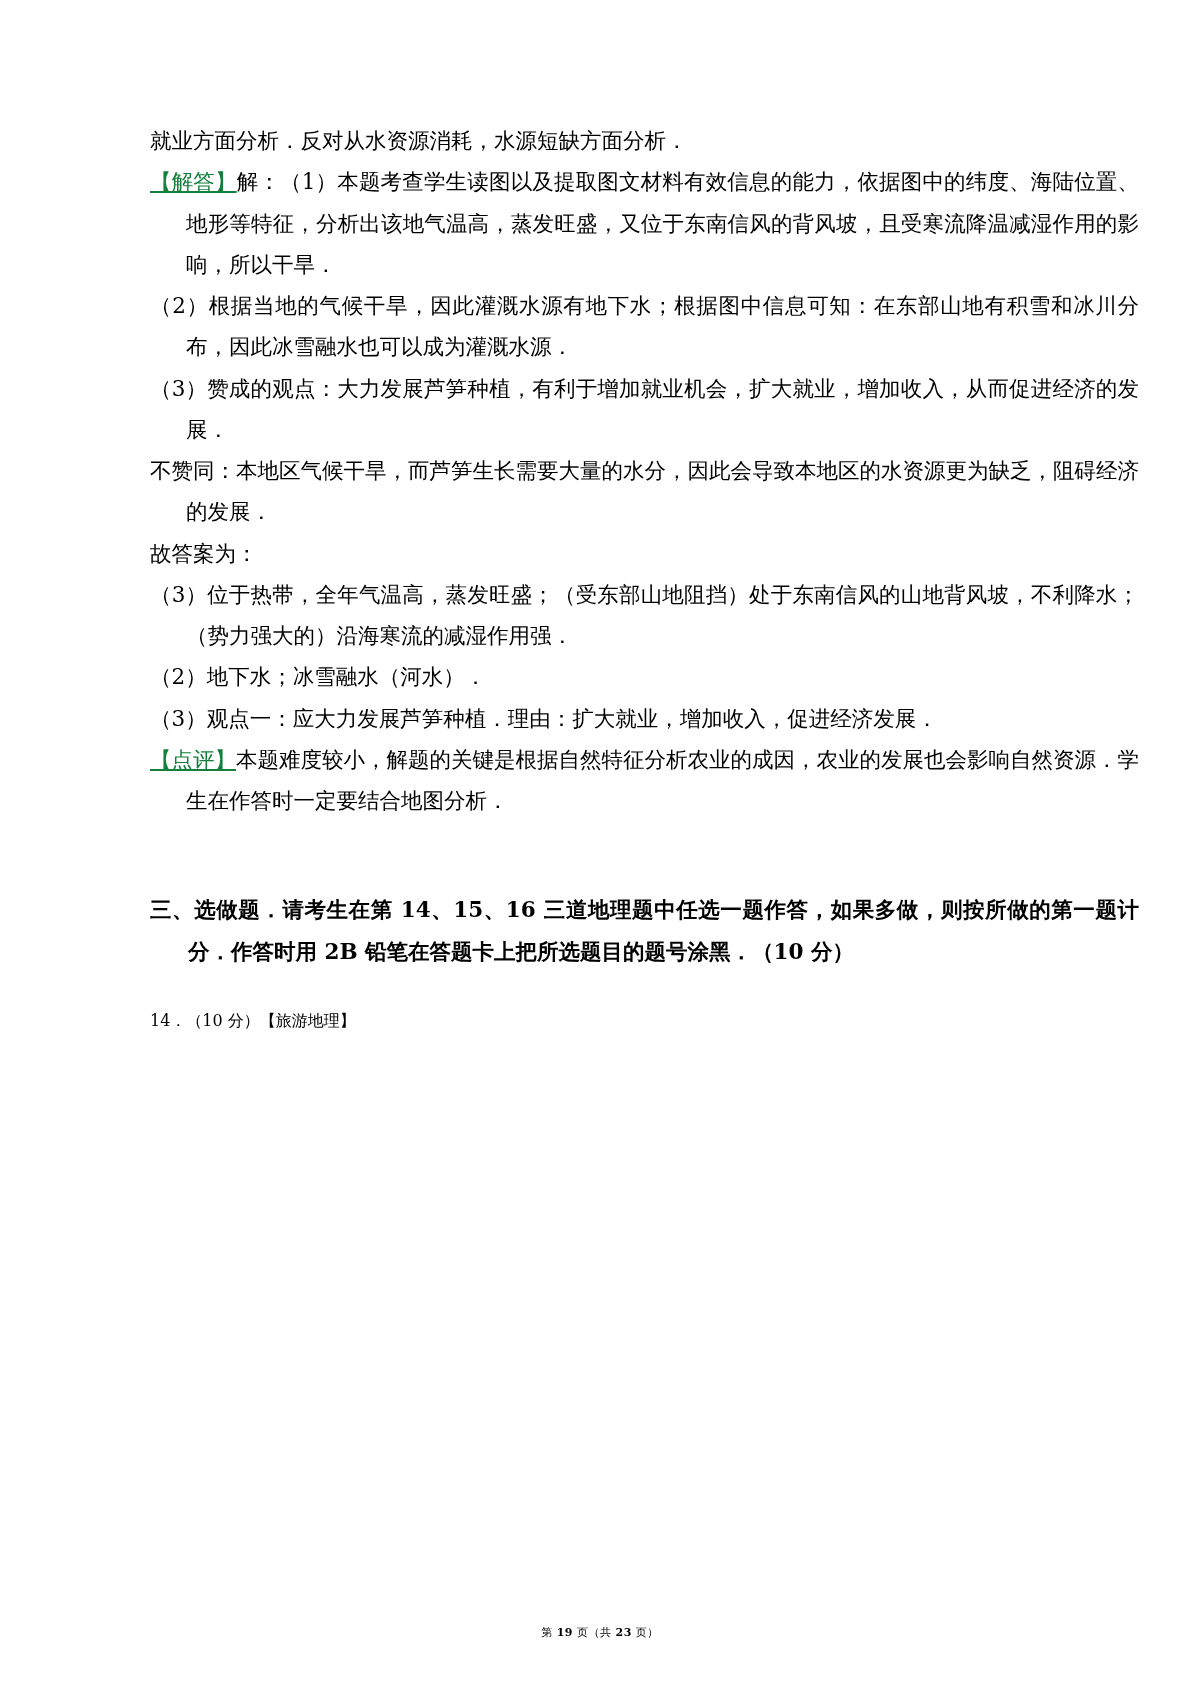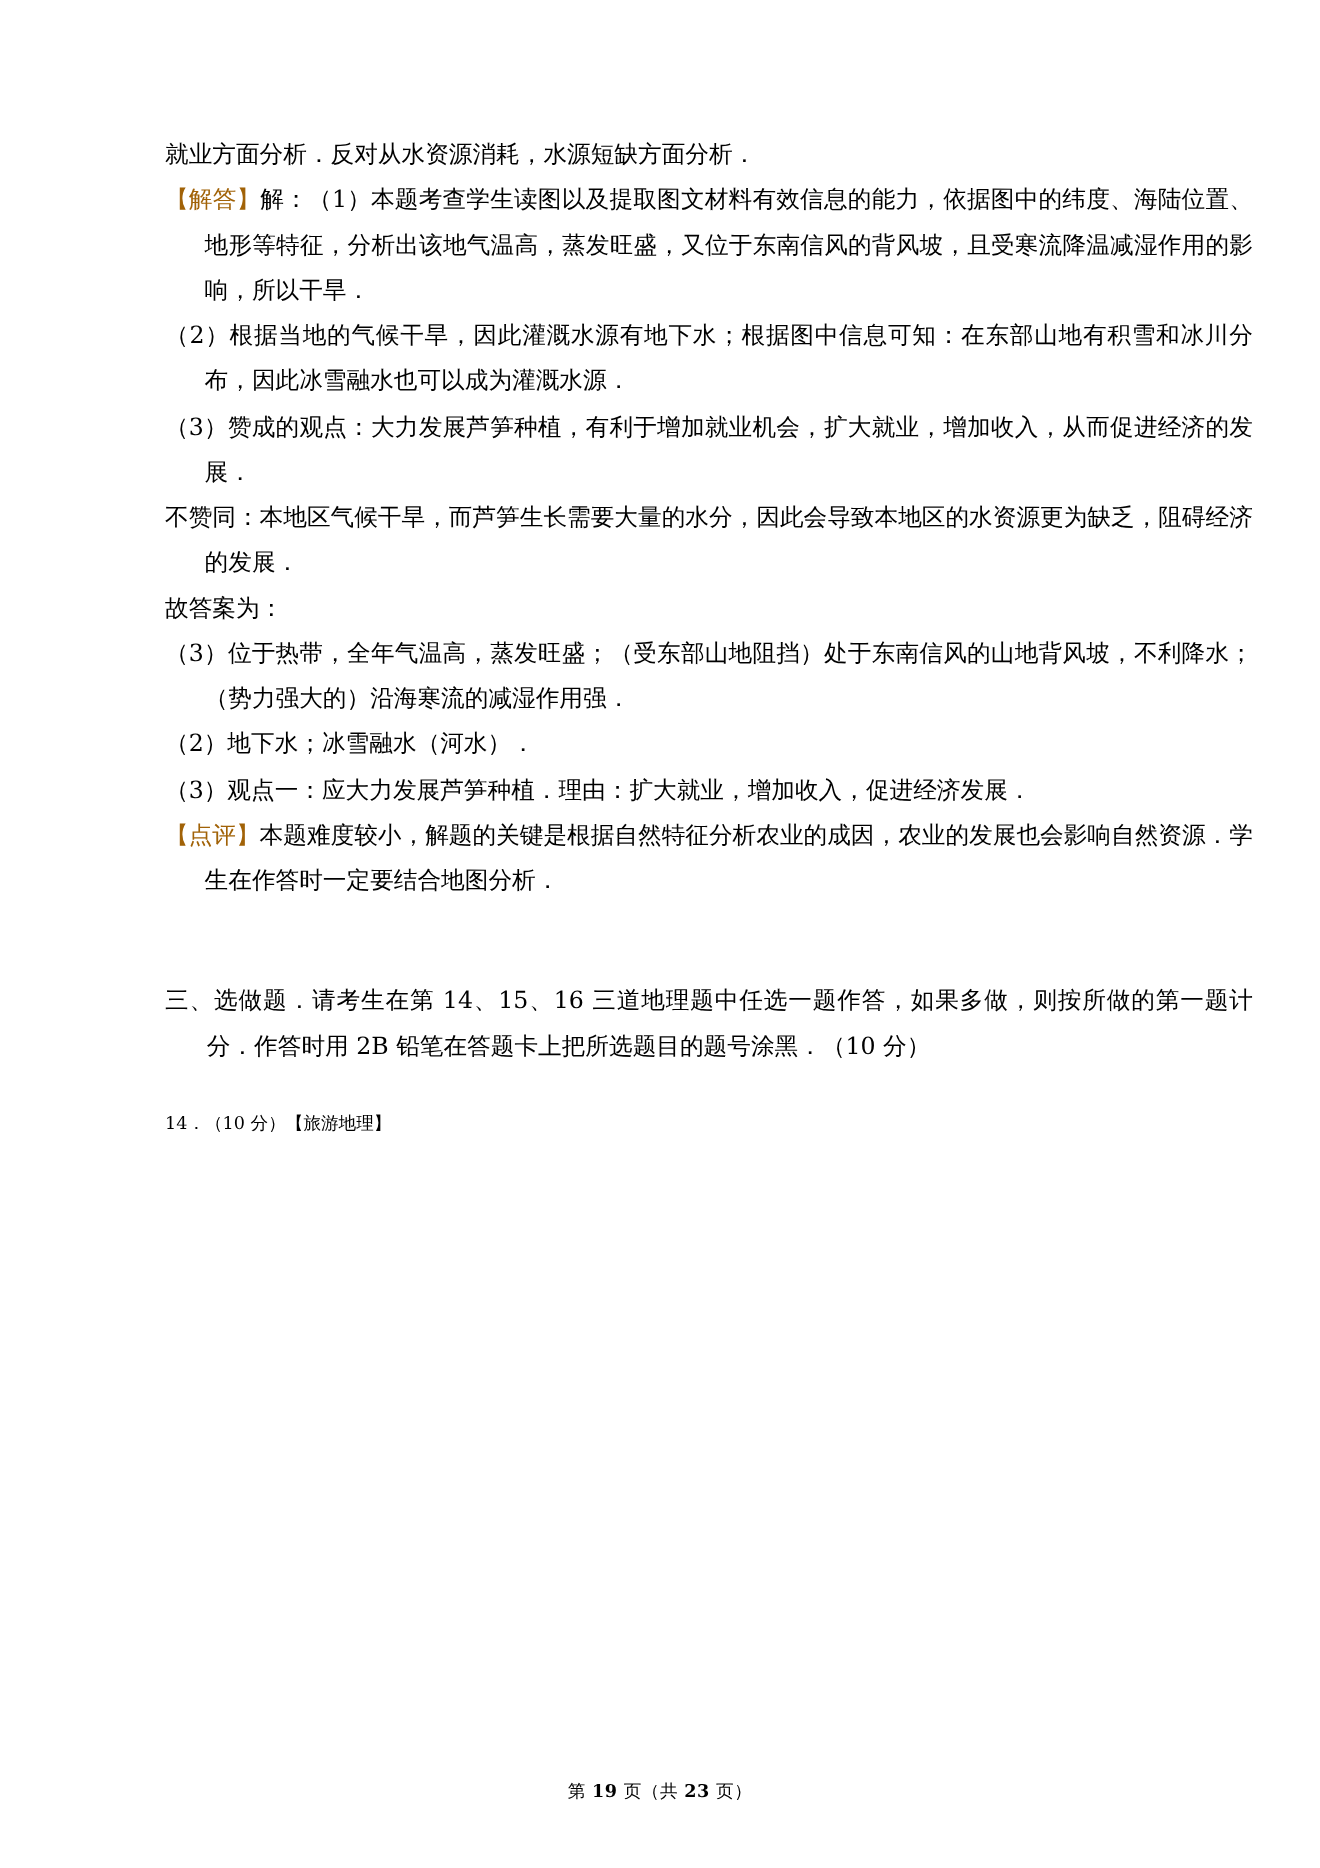--- a/index.html
+++ b/index.html
@@ -30,46 +30,47 @@
     margin: 0 0 0 0;
     text-align: justify;
     text-justify: inter-ideograph;
   }
   
   .hang {
     padding-left: 36px;
     text-indent: -36px;
   }
   .tag {
-    color: #a16207;
+    color: #15803d;
+    text-decoration: underline;
   }
   .spacer-sm { height: 12px; }
   .spacer-lg { height: 46px; }
 
   .section-title {
-    font-weight: normal;
+    font-weight: bold;
     font-size: 21.5px;
     line-height: 1.95;
     padding-left: 38px;
     text-indent: -38px;
     text-align: justify;
     text-justify: inter-ideograph;
   }
   .q-line {
     font-size: 16px;
     line-height: 1.92;
   }
 
   .footer {
     position: absolute;
     left: 0;
     right: 0;
     bottom: 58px;
     text-align: center;
-    font-size: 16px;
+    font-size: 11px;
     color: #000;
     letter-spacing: 0.5px;
   }
   .footer b { font-weight: bold; }
   .nowrap { white-space: nowrap; }
 </style>
 </head>
 <body>
 
 <div class="page">

